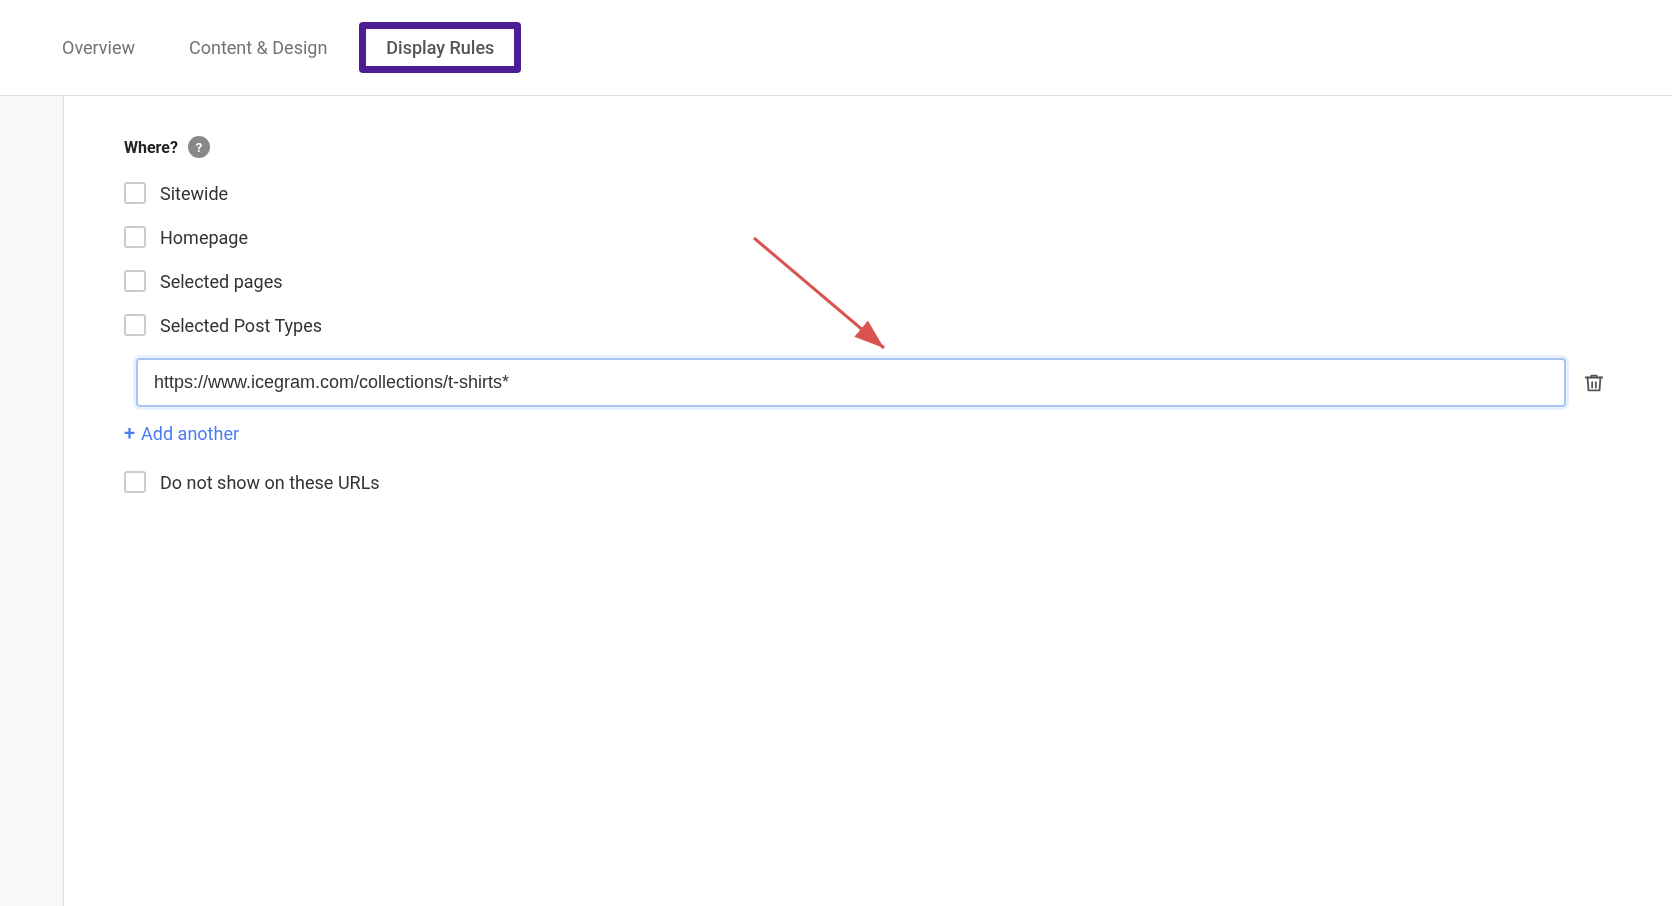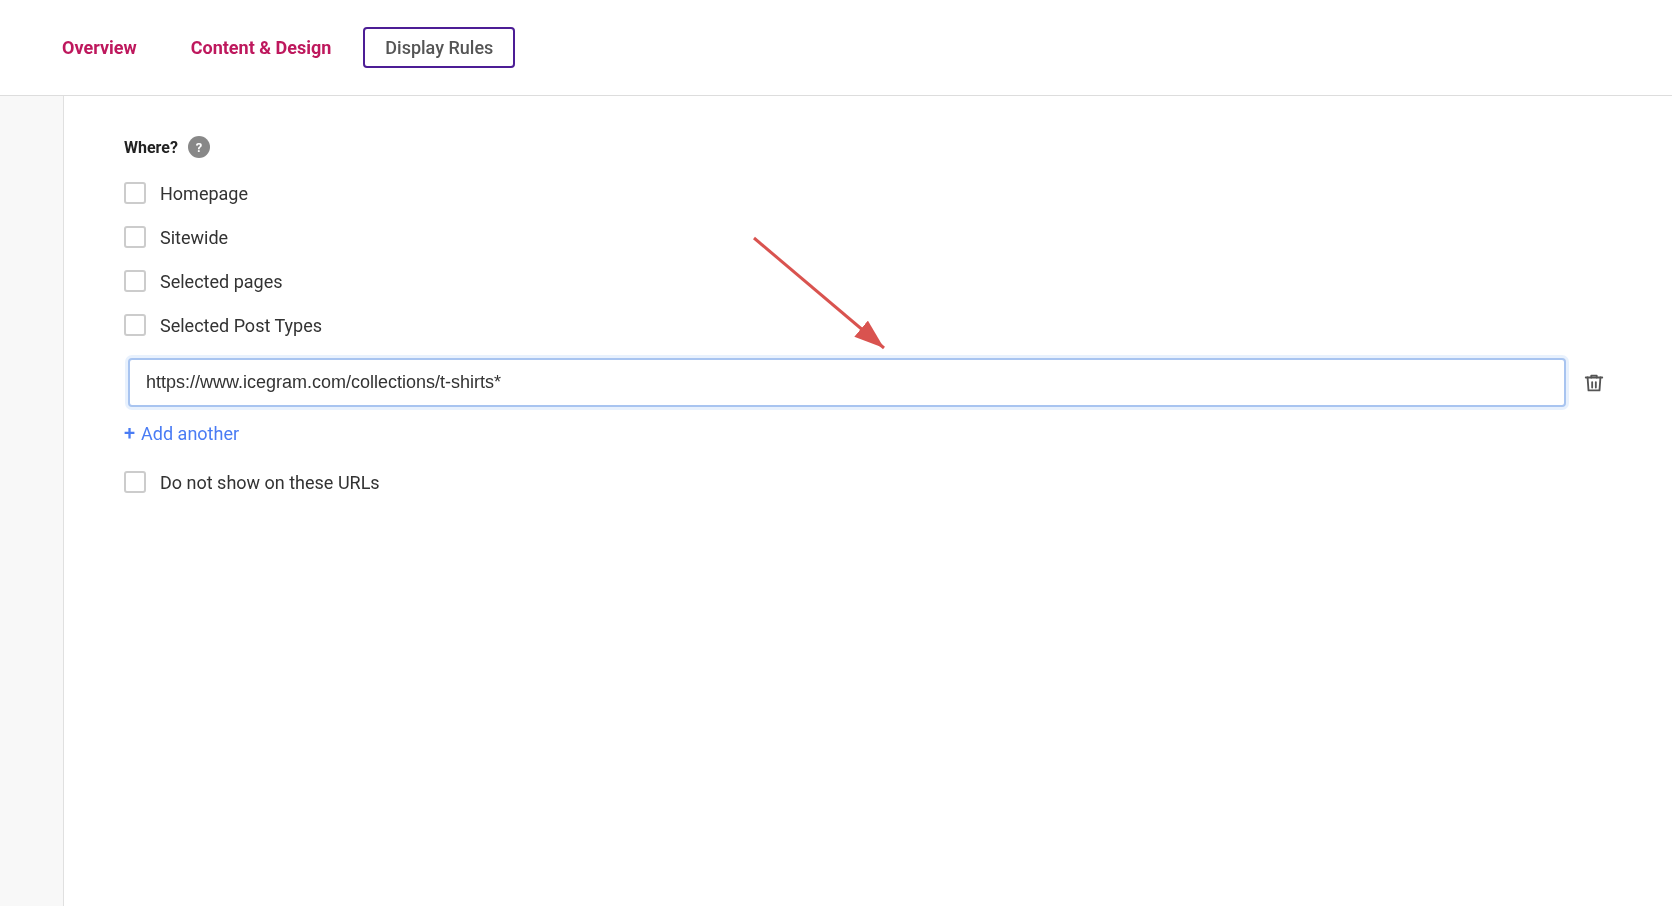--- a/index.html
+++ b/index.html
@@ -19,32 +19,32 @@
       background: #fff;
       border-bottom: 1px solid #ddd;
       display: flex;
       align-items: center;
       padding: 0 40px;
       height: 96px;
     }
 
     .nav-tab {
       font-size: 18px;
-      color: #be185d;
+      color: #737373;
       padding: 8px 20px;
       cursor: pointer;
       margin-right: 10px;
       border: 2px solid transparent;
       border-radius: 4px;
-      font-weight: 700;
+      font-weight: 400;
     }
 
     .nav-tab.active {
       color: #555;
-      border: 2px solid #4c1d95;
+      border: 7px solid #4c1d95;
       font-weight: 500;
     }
 
     .main-content {
       display: flex;
       background: #fff;
       min-height: calc(906px - 96px);
     }
 
     .sidebar {
@@ -124,21 +124,21 @@
       color: #fff;
       font-size: 14px;
       font-weight: bold;
     }
 
     .url-input-row {
       display: flex;
       align-items: center;
       gap: 10px;
       margin-bottom: 14px;
-      margin-left: 4px;
+      margin-left: 12px;
     }
 
     .url-input {
       flex: 1;
       border: 2px solid #a8c4f0;
       border-radius: 4px;
       padding: 12px 16px;
       font-size: 18px;
       color: #333;
       outline: none;
@@ -223,26 +223,26 @@
 
   <div class="content-area">
 
     <div class="section-title">
       <h2>Where?</h2>
       <div class="help-icon">?</div>
     </div>
 
     <div class="checkbox-row">
       <div class="custom-checkbox"></div>
+      <label>Sitewide</label>
+    </div>
+
+    <div class="checkbox-row">
+      <div class="custom-checkbox"></div>
       <label>Homepage</label>
-    </div>
-
-    <div class="checkbox-row">
-      <div class="custom-checkbox"></div>
-      <label>Sitewide</label>
     </div>
 
     <div class="checkbox-row">
       <div class="custom-checkbox"></div>
       <label>Selected pages</label>
     </div>
 
     <div class="checkbox-row">
       <div class="custom-checkbox"></div>
       <label>Selected Post Types</label>

